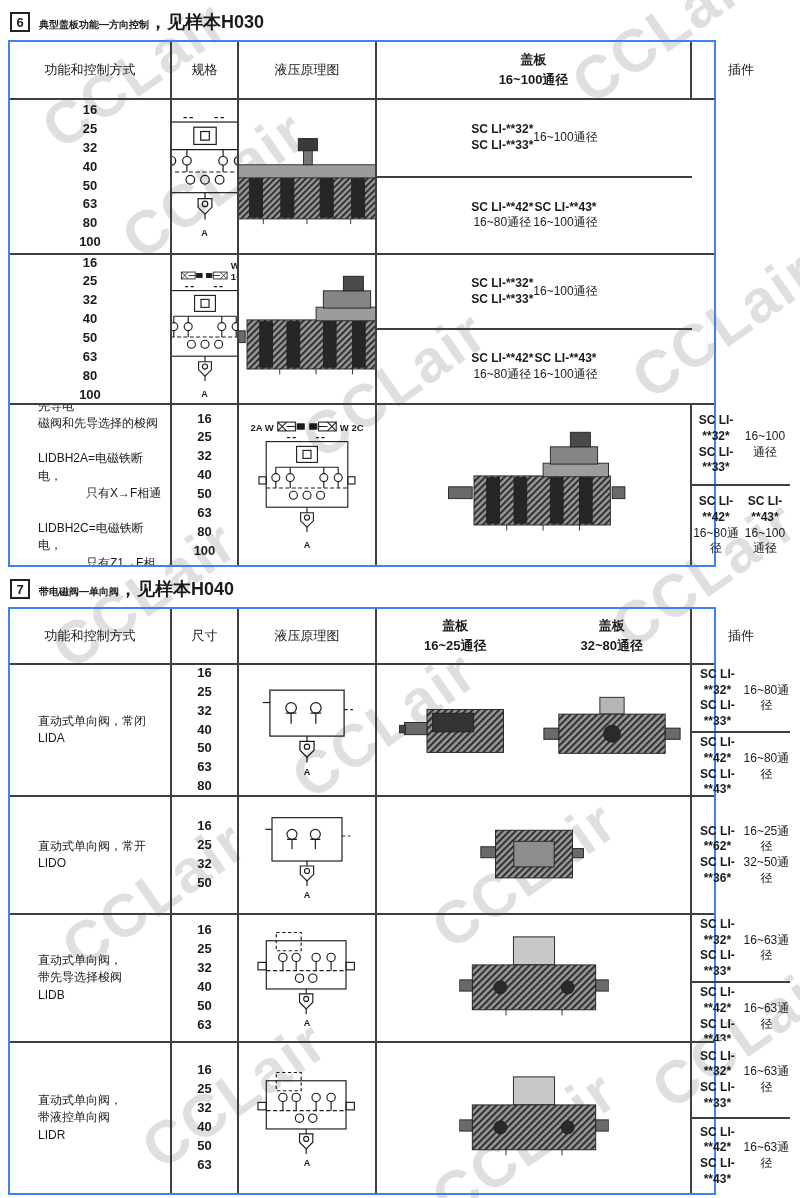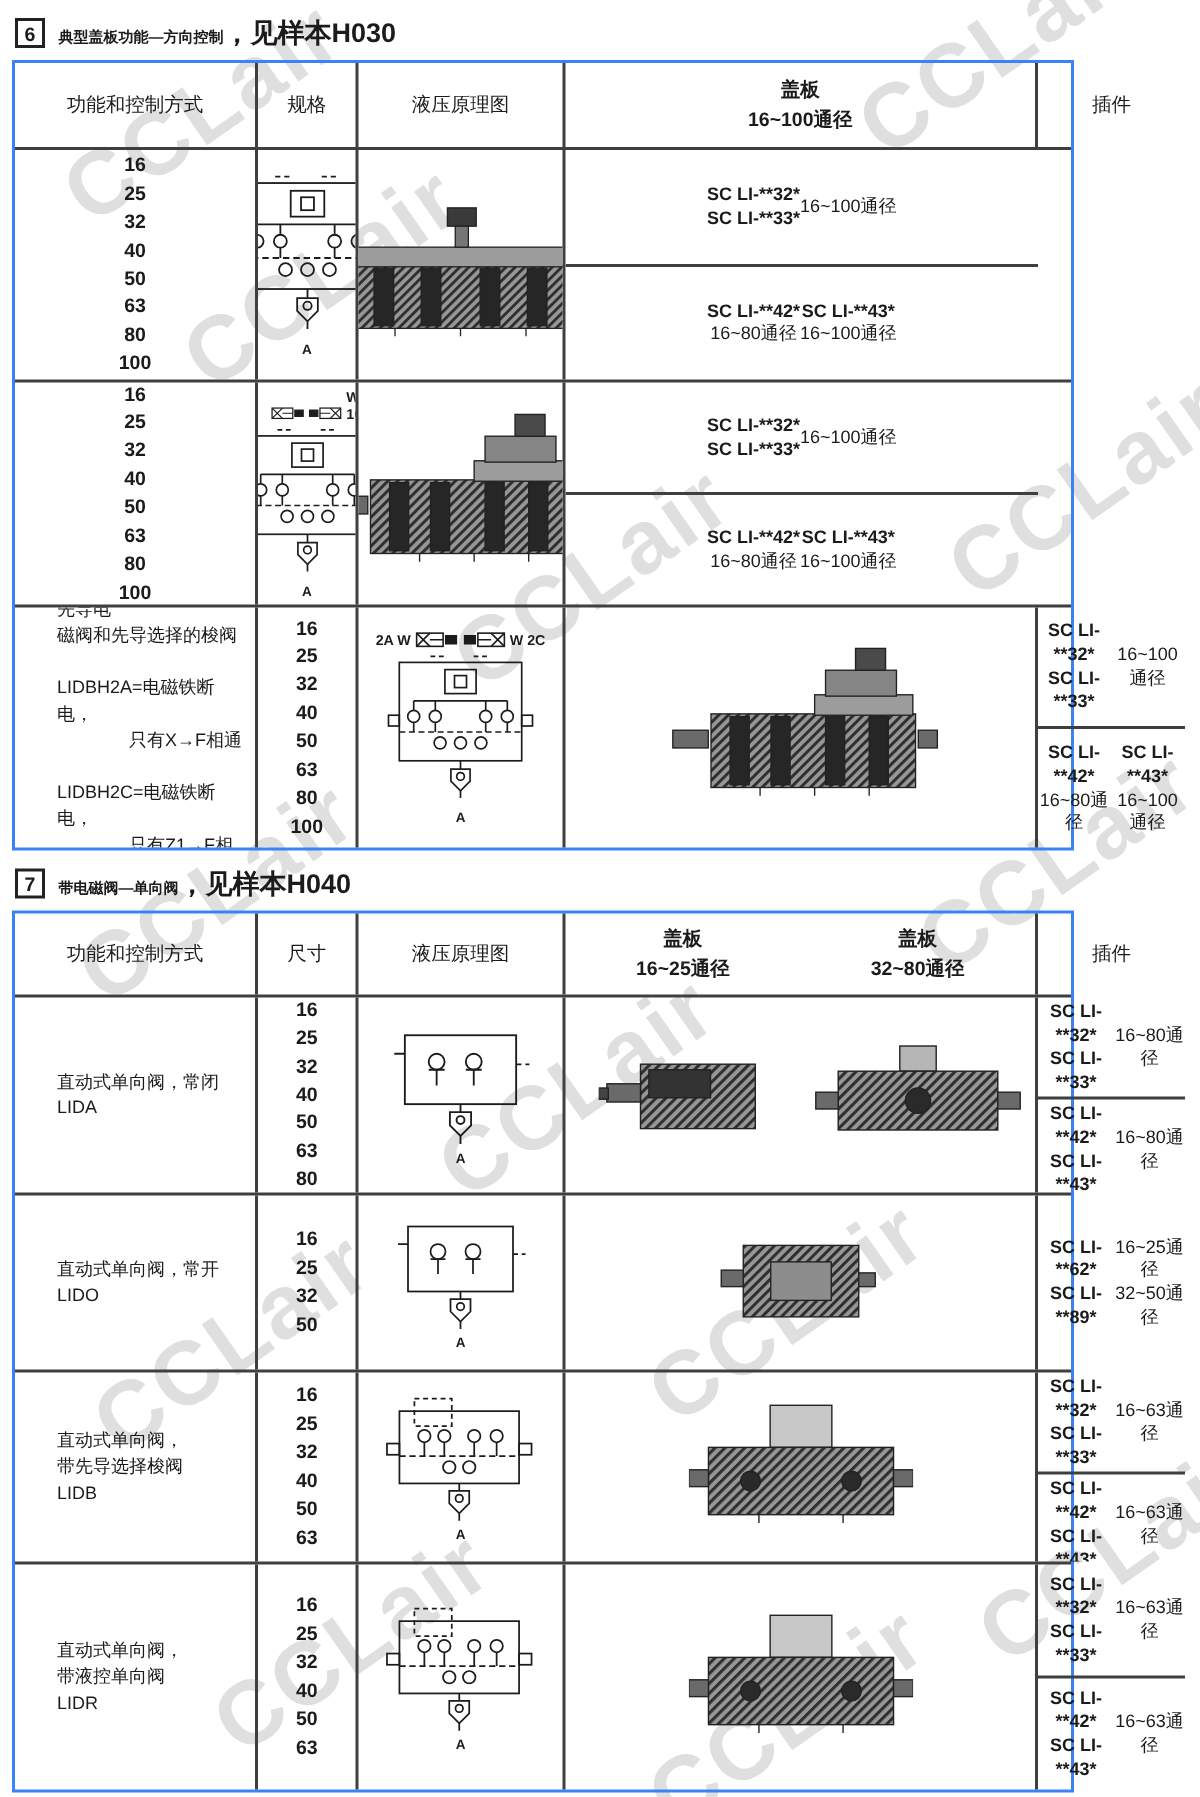--- a/index.html
+++ b/index.html
@@ -527,21 +527,21 @@
         <div class="schem-a">A</div>
       </div>
       <div class="cell">
         <svg width="110" height="68" viewBox="0 0 120 74">
             <use href="#cover-lido"></use>
           </svg>
       </div>
       <div class="cell c-insert">
         <div class="sub">
           <div class="sc">SC LI-**62*
-SC LI-**89*</div>
+SC LI-**36*</div>
           <div class="rng">16~25通径
 32~50通径</div>
         </div>
       </div>
     </div>
 
     <div class="trow" style="height:128px">
       <div class="cell c-func">
         <div class="func-text">直动式单向阀，
 带先导选择梭阀

